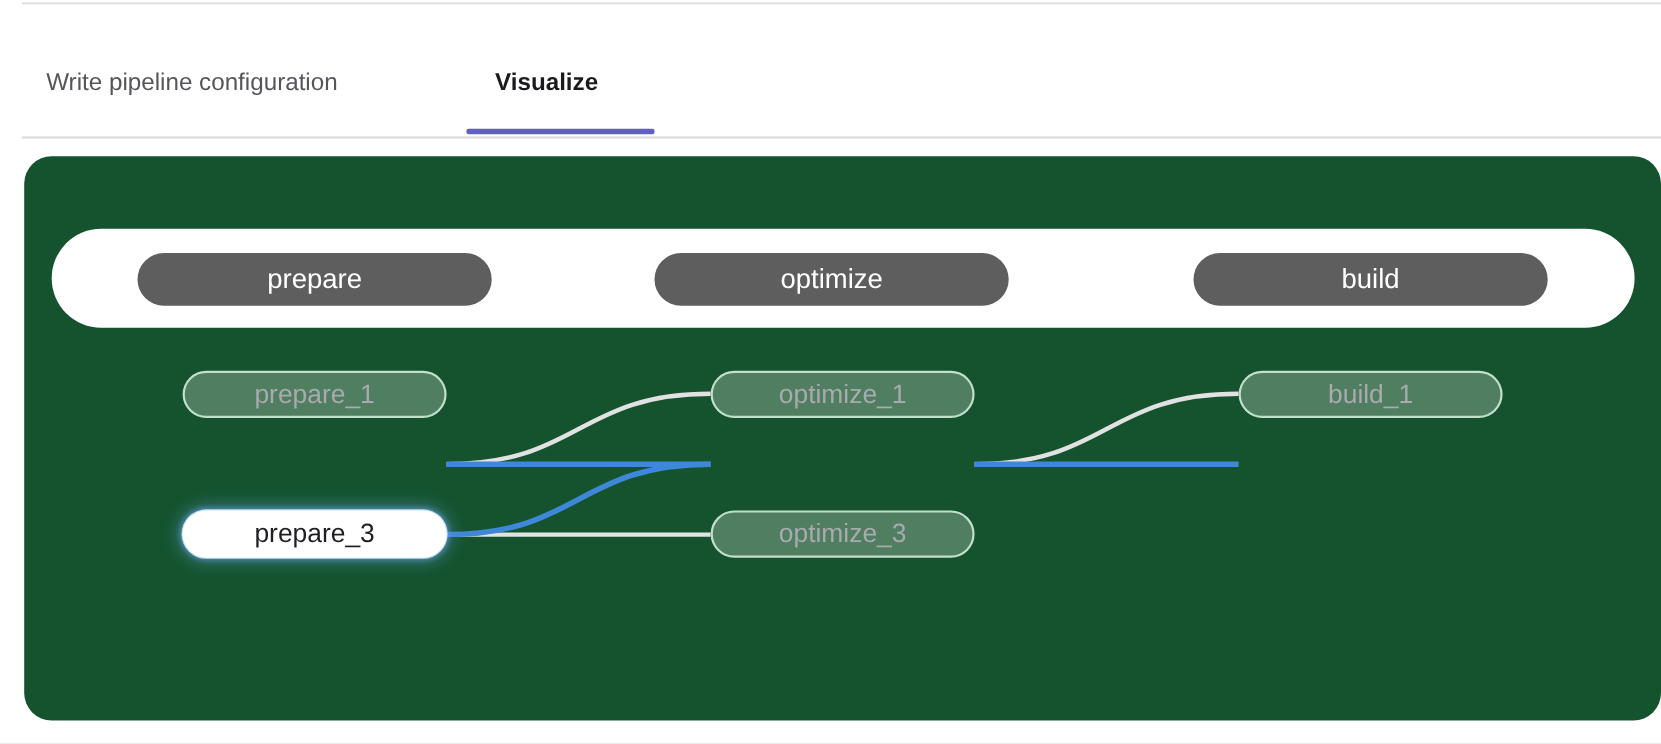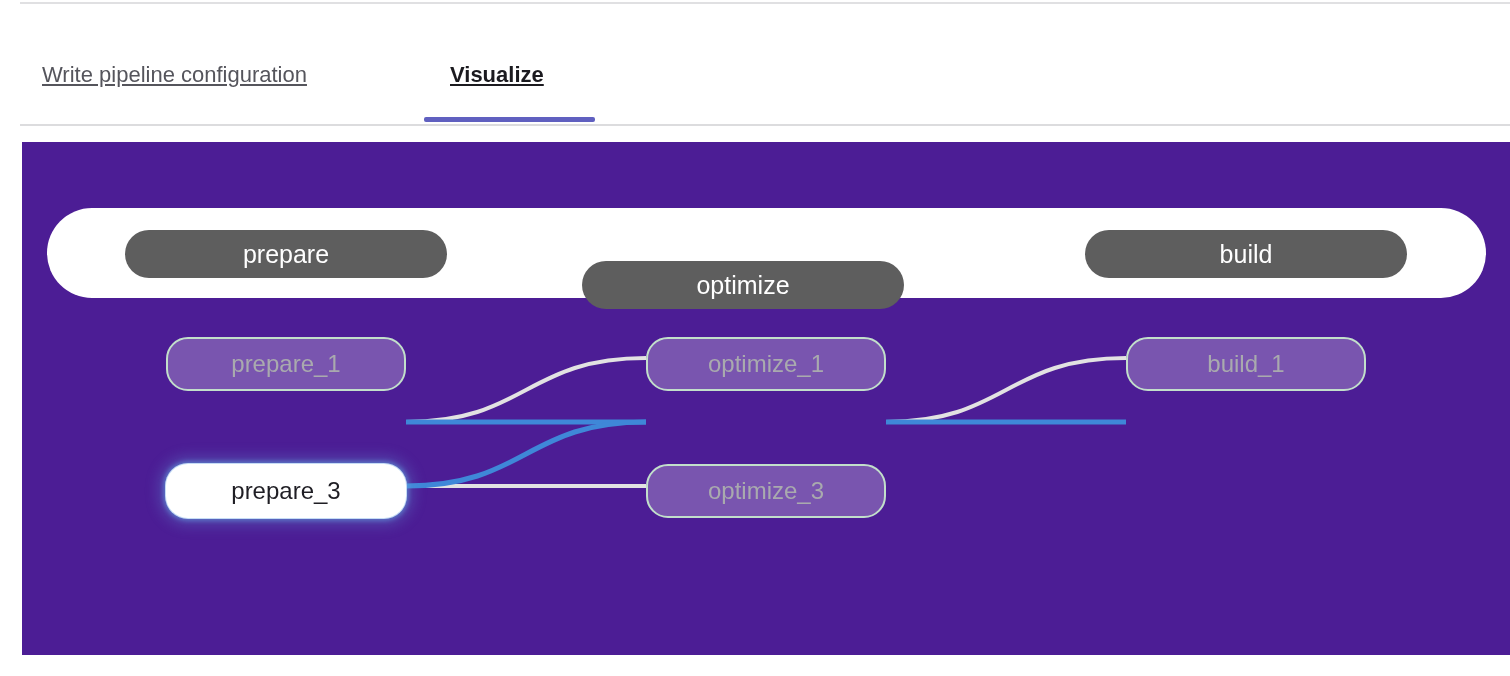--- a/index.html
+++ b/index.html
@@ -30,21 +30,20 @@
     border-bottom: 2px solid #dcdcde;
   }
   .tab {
     position: absolute;
     top: 60px;
     font-size: 22px;
     line-height: 30px;
     color: #55555c;
     cursor: pointer;
     white-space: nowrap;
-    text-decoration: underline;
   }
   .tab.active {
     color: #1b1a1f;
     font-weight: 700;
   }
   .tab-write { left: 22px; }
   .tab-visualize { left: 430px; }
   .tab-indicator {
     position: absolute;
     left: 404px;
@@ -52,21 +51,22 @@
     width: 171px;
     height: 5px;
     border-radius: 2px;
     background: #6060c0;
   }
   
   .panel {
     position: absolute;
     top: 142px; left: 22px; right: 0;
     height: 513px;
-    background: #4c1d95;
+    background: #14532d;
+    border-radius: 25px;
   }
   
   .stages-bar {
     position: absolute;
     left: 25px; top: 66px;
     width: 1439px; height: 90px;
     background: #ffffff;
     border-radius: 45px;
   }
   .stage-pill {
@@ -75,35 +75,35 @@
     width: 322px; height: 48px;
     border-radius: 24px;
     background: #5e5e5e;
     color: #ffffff;
     font-size: 25px;
     display: flex;
     align-items: center;
     justify-content: center;
   }
   .stage-prepare  { left: 103px; }
-  .stage-optimize { left: 560px; margin-top: 31px; }
+  .stage-optimize { left: 573px; }
   .stage-build    { left: 1063px; text-align: center; }
   
   .edges {
     position: absolute;
     left: 0; top: 0;
     width: 1488px; height: 513px;
   }
   .edges path { fill: none; }
   .edge-dimmed { stroke: #e2e2e2; stroke-width: 4px; }
   .edge-highlighted { stroke: #3f87d8; stroke-width: 5px; }
   
   .job {
     position: absolute;
-    width: 240px; height: 54px;
+    width: 240px; height: 43px;
     border-radius: 22px;
     display: flex;
     align-items: center;
     justify-content: center;
     font-size: 24px;
     box-sizing: border-box;
     cursor: pointer;
   }
   .job.dimmed {
     border: 2.5px solid #c2dfcb;

